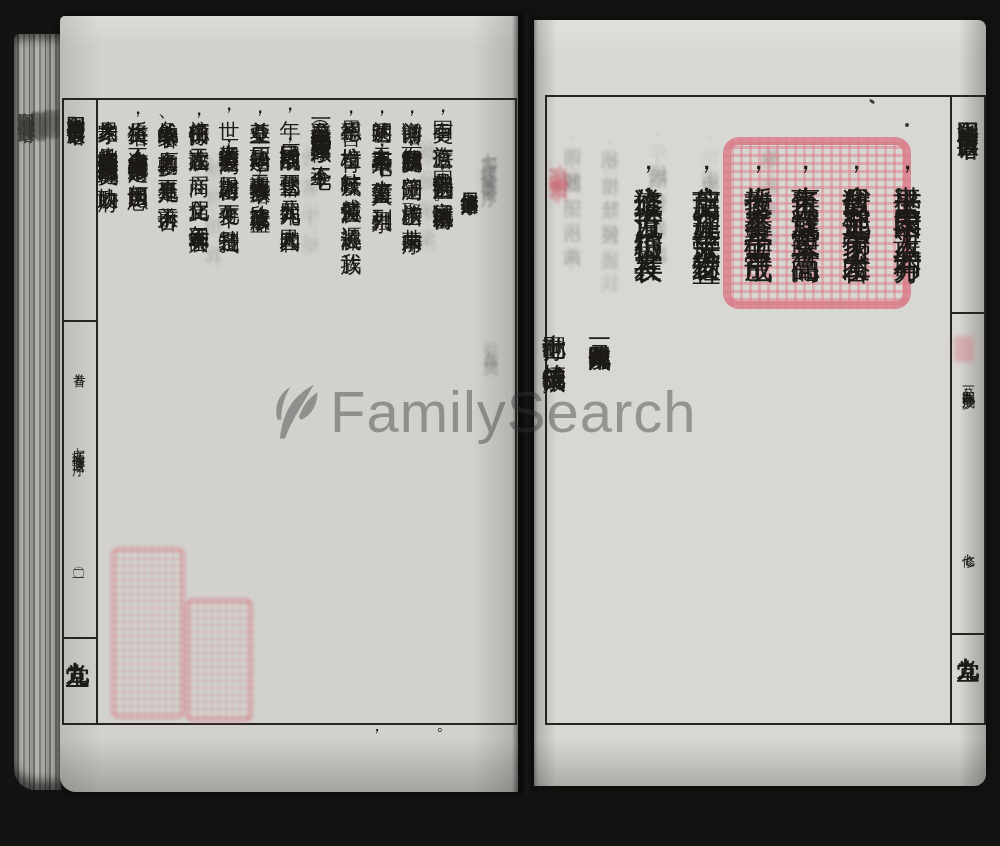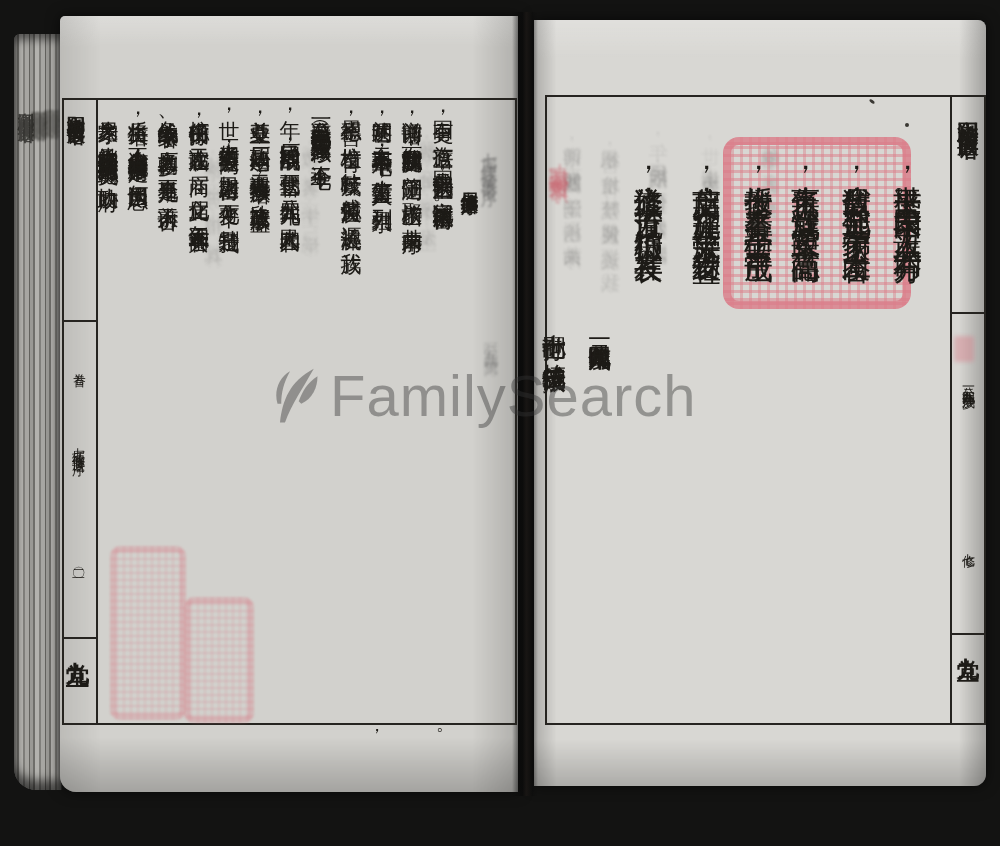--- a/index.html
+++ b/index.html
@@ -60,21 +60,21 @@
   .seal-ghost{
     border:6px solid rgba(214,118,130,.28);border-radius:10px;
     background:
       repeating-linear-gradient(0deg, rgba(214,118,130,.20) 0 2px, rgba(214,118,130,0) 2px 7px),
       repeating-linear-gradient(90deg, rgba(214,118,130,.16) 0 2px, rgba(214,118,130,0) 2px 7px);
     filter:blur(1px);
   }
   #seal-mark-margin{left:954px;top:336px;width:20px;height:26px;background:rgba(214,118,130,.4);filter:blur(2px);border-radius:3px;}
   
   #watermark{
-    left:270px;top:352px;height:86px;display:flex;align-items:center;gap:10px;
+    left:270px;top:368px;height:86px;display:flex;align-items:center;gap:10px;
     color:rgba(52,52,52,.42);z-index:50;filter:blur(.3px);
     font-family:"Liberation Sans","DejaVu Sans",sans-serif;
   }
   #watermark .wm-text{font-size:58px;letter-spacing:1px;font-weight:normal;}
   .speck{position:absolute;background:#3a3833;border-radius:50%;}
 </style>
 </head>
 <body>
 
 <div id="edge-stack" class="abs">

